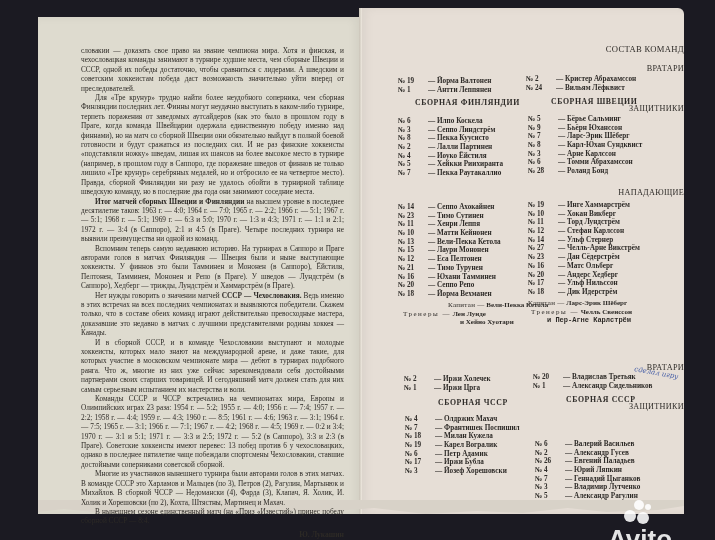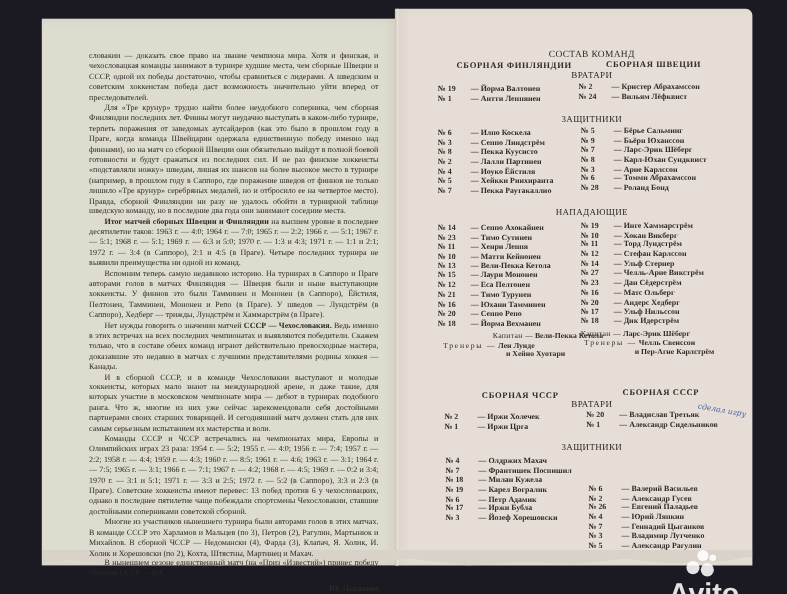--- a/index.html
+++ b/index.html
@@ -7,22 +7,22 @@
   .page-left{position:absolute;left:38px;top:17px;width:324px;height:497px;background:#dedbcf;box-shadow:inset -6px 0 10px rgba(0,0,0,0.06);}
   .page-right{position:absolute;left:360px;top:8px;width:324px;height:506px;background:#e6ded6;border-top-right-radius:6px;box-shadow:inset 6px 0 10px rgba(0,0,0,0.05);}
   .fold{position:absolute;left:359px;top:8px;width:3px;height:506px;background:linear-gradient(90deg,#c8c2b6,#efe9e0);}
   .torn-bottom{position:absolute;left:38px;top:500px;width:646px;height:20px;background:#d8d2c8;clip-path:polygon(0 0,100% 0,100% 30%,96% 50%,88% 60%,82% 40%,75% 65%,68% 55%,60% 70%,52% 40%,44% 60%,35% 50%,25% 70%,18% 55%,10% 65%,4% 45%,0 60%);}
   .article{position:absolute;left:81px;top:46px;width:263px;color:#2d2a26;font-size:7.3px;line-height:9.4px;text-align:justify;}
   .article p{margin:0;text-indent:14px;}
   .article p.first{text-indent:0;}
   .article b{font-weight:bold;}
   .signature{text-align:right;font-weight:bold;margin-top:4px;font-size:7.6px;}
   .roster{position:absolute;left:360px;top:0;width:324px;color:#2e2b28;font-family:"Liberation Serif","DejaVu Serif",serif;}
-  .center-head{position:absolute;left:16px;width:324px;text-align:center;font-size:8.2px;letter-spacing:0.3px;}
-  .team-head{position:absolute;font-size:7.8px;font-weight:bold;letter-spacing:0.6px;}
+  .center-head{position:absolute;left:0;width:324px;text-align:right;font-size:8.2px;letter-spacing:0.3px;}
+  .team-head{position:absolute;font-size:7.8px;font-weight:bold;letter-spacing:0.6px;margin-top:43px;}
   .col{position:absolute;font-size:7.2px;line-height:8.6px;font-weight:bold;white-space:nowrap;}
   .col div{height:8.7px;}
   .num{display:inline-block;width:30px;}
   .staff{position:absolute;font-size:7px;line-height:8.4px;white-space:nowrap;}
   .staff .lbl{letter-spacing:1.5px;font-weight:normal;}
   .staff .nm{font-weight:bold;}
   .handwriting{position:absolute;left:634px;top:370px;color:#4b62a8;font-size:7px;font-style:italic;transform:rotate(10deg);font-family:"DejaVu Serif",serif;line-height:7px;}
   .watermark{position:absolute;left:608px;top:500px;color:rgba(255,255,255,0.88);font-family:"Liberation Sans",sans-serif;font-weight:bold;font-size:26px;display:flex;align-items:center;flex-direction:column;}
   .wm-dots{position:relative;width:28px;height:24px;margin-right:4px;}
   .wm-dots span{position:absolute;border-radius:50%;background:rgba(255,255,255,0.88);}
@@ -107,21 +107,21 @@
     <div><span class="num">№ 23</span>— <span>Дан Сёдерстрём</span></div>
     <div><span class="num">№ 16</span>— <span>Матс Ольберг</span></div>
     <div><span class="num">№ 20</span>— <span>Андерс Хедберг</span></div>
     <div><span class="num">№ 17</span>— <span>Ульф Нильссон</span></div>
     <div><span class="num">№ 18</span>— <span>Дик Идерстрём</span></div>
   </div>
 
   <div class="staff" style="left:43px;top:301px;padding-left:45px;"><span class="lbl" style="letter-spacing:0.3px;">Капитан —</span> <span class="nm">Вели-Пекка Кетола</span></div>
   <div class="staff" style="left:43px;top:310px;"><span class="lbl">Тренеры —</span> <span class="nm">Лен Лунде</span><br><span class="nm" style="margin-left:57px;text-align:right;">и Хейно Хуотари</span></div>
   <div class="staff" style="left:168px;top:299px;"><span class="lbl" style="letter-spacing:0.3px;">Капитан —</span> <span class="nm">Ларс-Эрик Шёберг</span></div>
-  <div class="staff" style="left:171px;top:308px;"><span class="lbl">Тренеры —</span> <span class="nm">Челль Свенссон</span><br><span class="nm" style="margin-left:46px;">и Пер-Агне Карлстрём</span></div>
+  <div class="staff" style="left:171px;top:308px;"><span class="lbl">Тренеры —</span> <span class="nm">Челль Свенссон</span><br><span class="nm" style="margin-left:16px;font-family:Liberation Mono, monospace;">и Пер-Агне Карлстрём</span></div>
 
   <div class="team-head" style="left:78px;top:355px;">СБОРНАЯ ЧССР</div>
   <div class="team-head" style="left:206px;top:352px;">СБОРНАЯ СССР</div>
   <div class="center-head" style="top:363px;">ВРАТАРИ</div>
 
   <div class="col" style="left:44px;top:375px;">
     <div><span class="num">№ 2</span>— <span>Иржи Холечек</span></div>
     <div><span class="num">№ 1</span>— <span>Иржи Црга</span></div>
   </div>
   <div class="col" style="left:173px;top:373px;">

